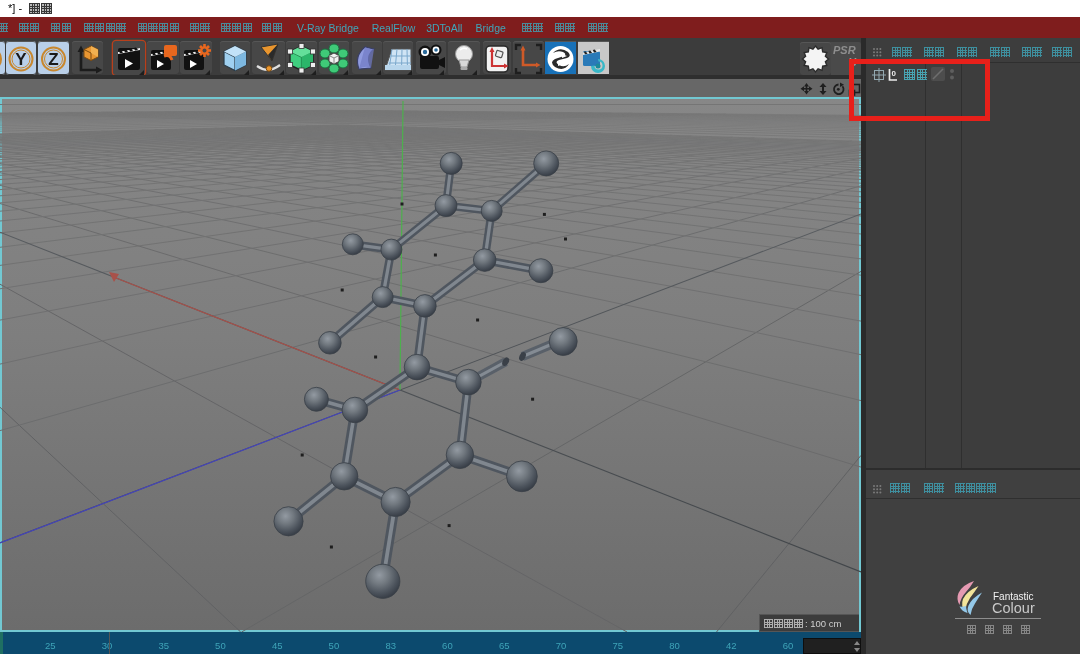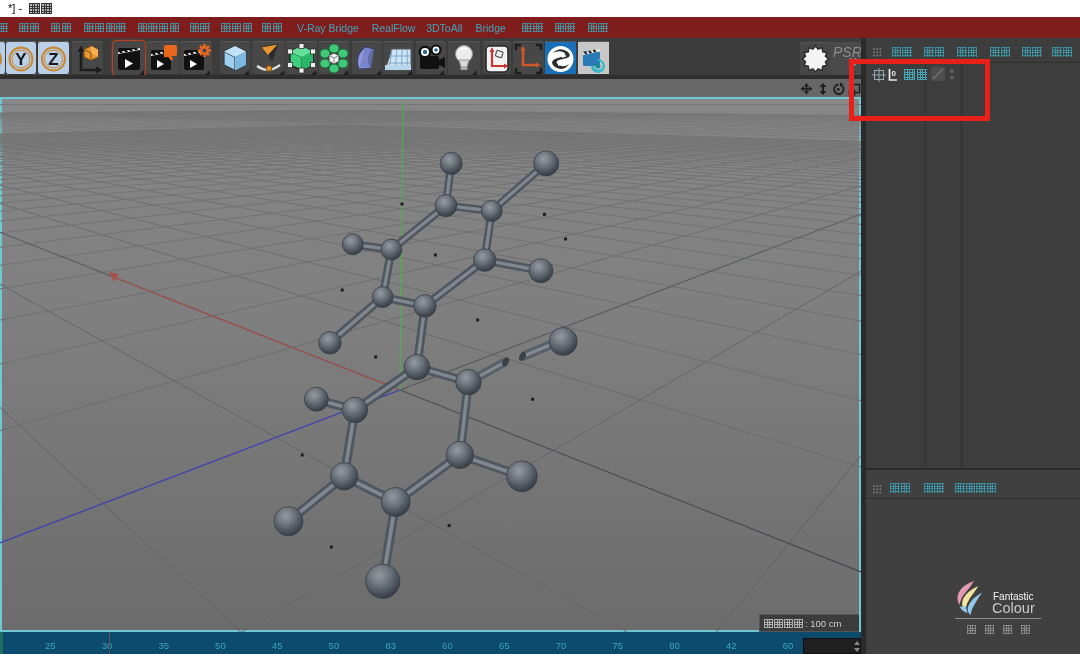--- a/index.html
+++ b/index.html
@@ -267,21 +267,21 @@
     </svg>
     <svg style="position:absolute;left:470px;top:32px" width="8" height="8">
       <path d="M7 0 L7 7 L0 7 Z" fill="#1e1e1e"></path>
     </svg>
 
   <div style="left:800px;top:3.5px;width:61px;height:34px;background:#4a4a4a;border-radius:2px"></div>
   <div class="btn" style="left:800px;top:3.5px;width:31px;height:34px"></div>
   <svg style="position:absolute;left:800px;top:3.5px" width="31" height="34">
       <polygon points="15.5,4.0 18.1,7.1 22.0,5.7 22.7,9.8 26.8,10.5 25.4,14.4 28.5,17.0 25.4,19.6 26.8,23.5 22.7,24.2 22.0,28.3 18.1,26.9 15.5,30.0 12.9,26.9 9.0,28.3 8.3,24.2 4.2,23.5 5.6,19.6 2.5,17.0 5.6,14.4 4.2,10.5 8.3,9.8 9.0,5.7 12.9,7.1" fill="#f4f4f4" stroke="#2c2c2c" stroke-width="1.4"></polygon>
     </svg>
-  <span class="tx" style="left:833px;top:6px;font-size:14px;font-weight:normal;color:#8e8e8e;font-style:italic">PSR</span>
+  <span class="tx" style="left:833px;top:6px;font-size:11px;font-weight:bold;color:#8e8e8e;font-style:italic">PSR</span>
   <span class="tx" style="left:849px;top:18px;font-size:11px;font-weight:bold;color:#9a9a9a">U</span>
 </div>
 
 <div class="seam"></div>
 <div class="vstrip">
   <svg style="position:absolute;left:800px;top:3px" width="61" height="15">
     <g fill="#1f1f1f">
         <path d="M6.5 1 L9 4.5 L7.3 4.5 L7.3 6 L9 6 L9 4.3 L12.5 6.8 L9 9.3 L9 7.6 L7.3 7.6 L7.3 9 L9 9 L6.5 12.5 L4 9 L5.7 9 L5.7 7.6 L4 7.6 L4 9.3 L0.5 6.8 L4 4.3 L4 6 L5.7 6 L5.7 4.5 L4 4.5 Z"></path>
       </g>
     <g fill="#1f1f1f">

